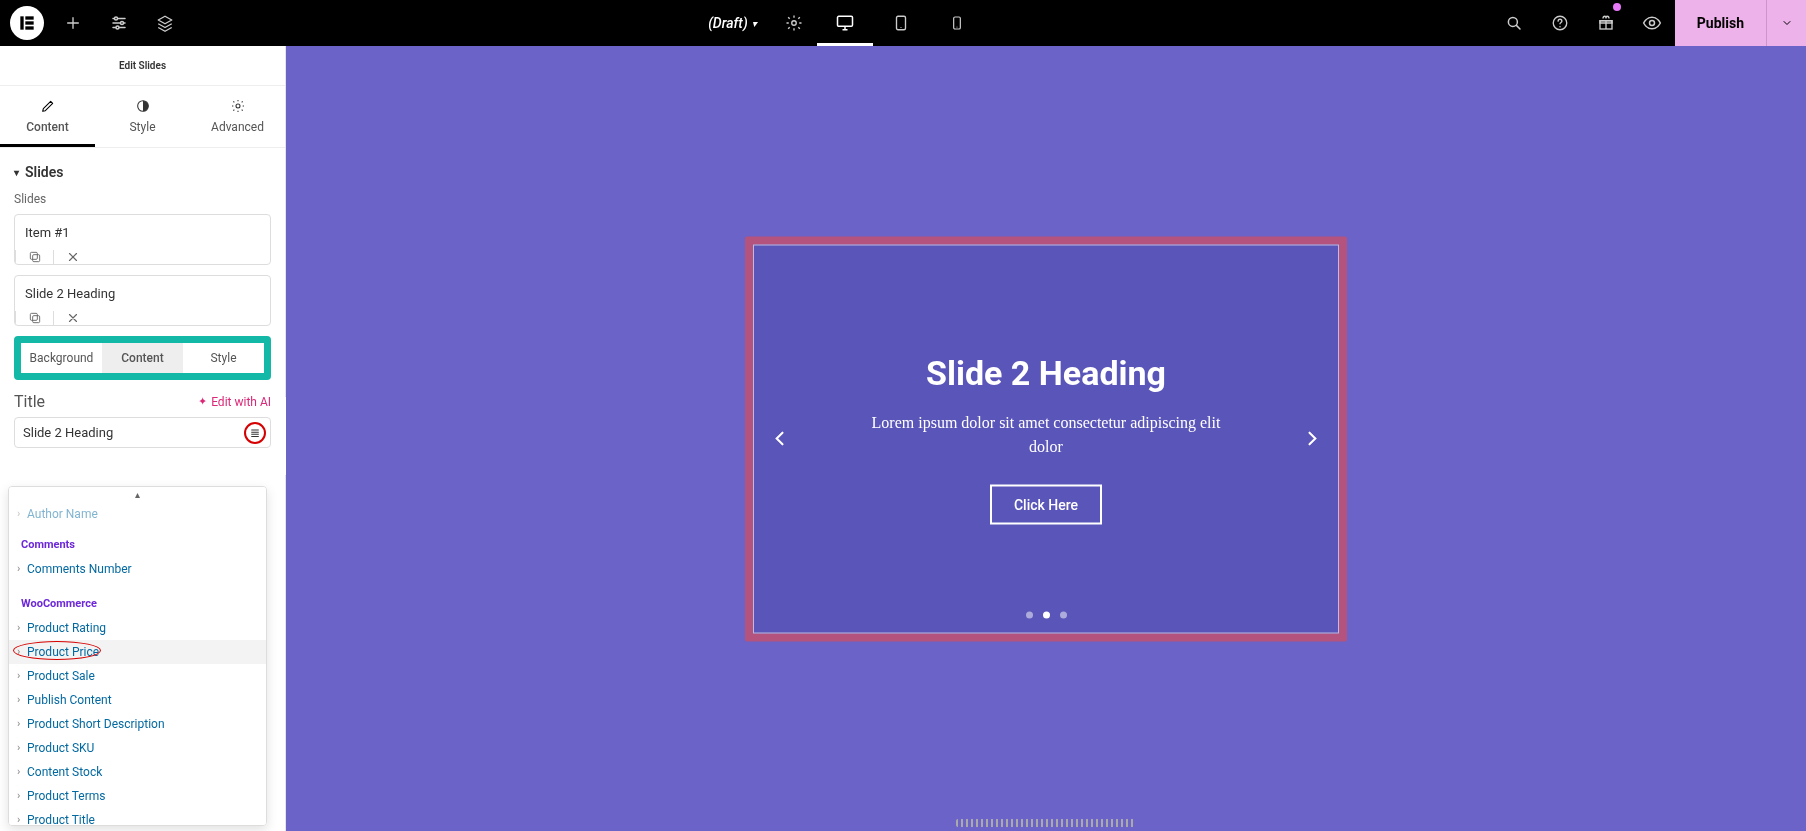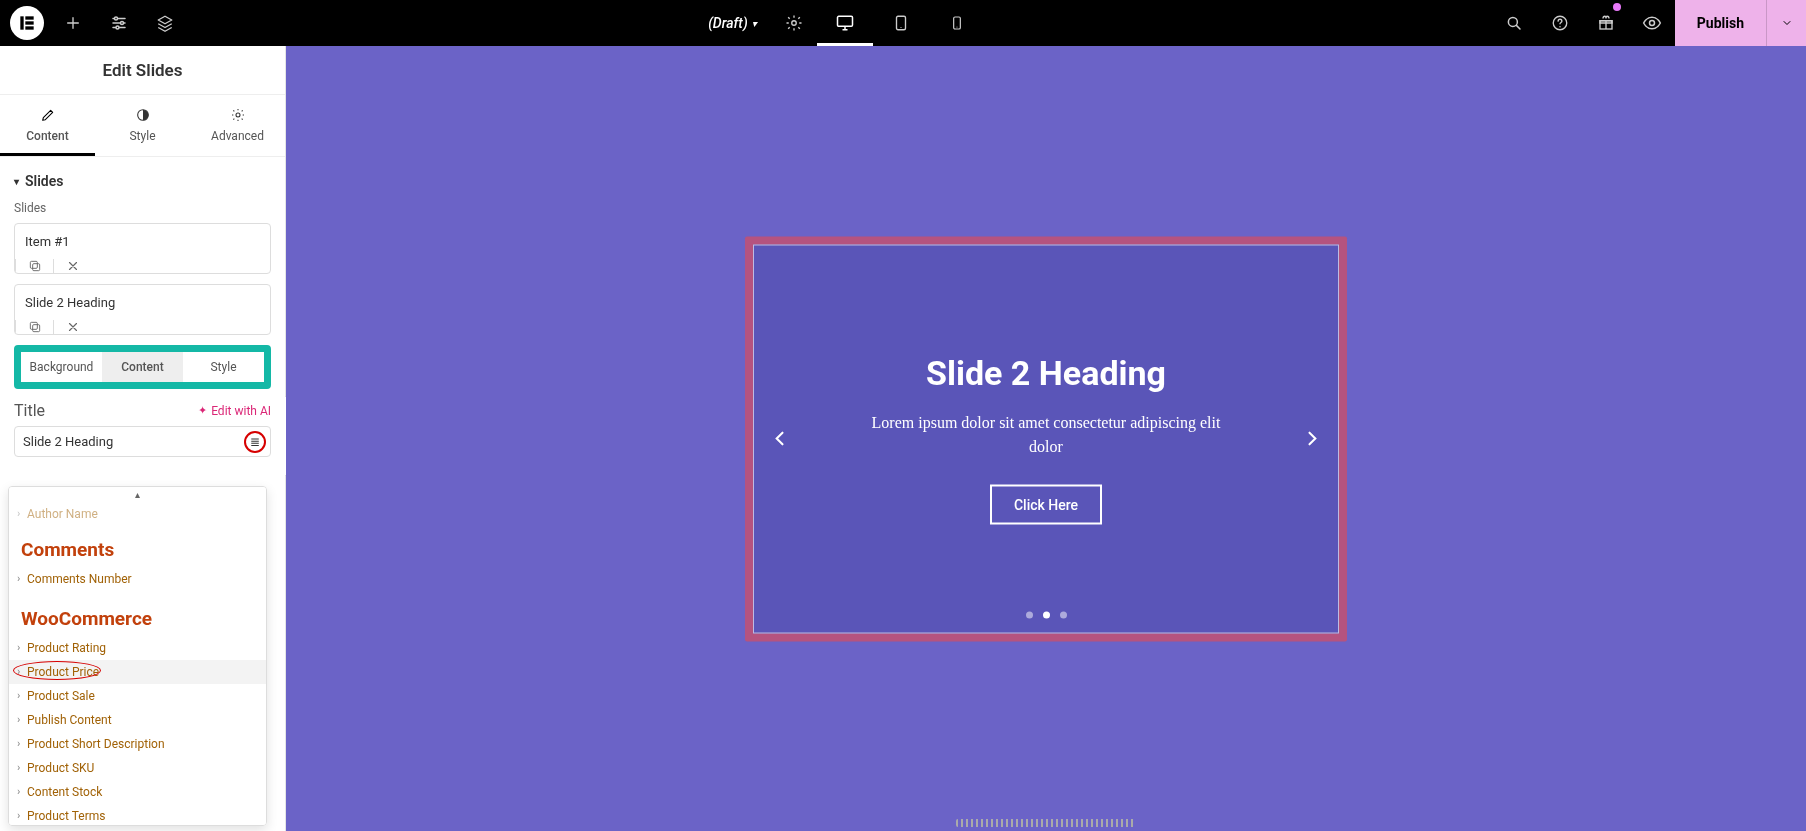--- a/index.html
+++ b/index.html
@@ -25,21 +25,21 @@
   .gift-wrap { position:relative; }
   .gift-dot { position:absolute; top:8px; right:8px; width:8px; height:8px; border-radius:50%; background:#e879f9; }
   .publish-btn { background:#eeb2ea; color:#000; font-weight:700; height:58px; padding: 0 22px; font-size:14px; display:flex; align-items:center; cursor:pointer;}
   .publish-caret { background:#eeb2ea; width:40px; height:46px; display:flex; align-items:center; justify-content:center; border-left:1px solid rgba(0,0,0,0.15); cursor:pointer;}
 
   
   .workspace { display:flex; height: calc(100% - 46px); }
 
   
   .panel { width: 286px; background:#fff; border-right:1px solid #e5e5e5; display:flex; flex-direction:column; font-size:13px; color:#333; position:relative;}
-  .panel-title { text-align:center; font-weight:600; font-size:17px; padding:14px 0; border-bottom:1px solid #eee; }
+  .panel-title { text-align:center; font-weight:600; font-size:10px; padding:14px 0; border-bottom:1px solid #eee; }
   .panel-tabs { display:flex; border-bottom:1px solid #eee; }
   .panel-tab { flex:1; text-align:center; padding:12px 0 10px; font-size:12px; color:#555; cursor:pointer; }
   .panel-tab .ticon { display:block; margin:0 auto 6px; width:16px; height:16px; color:#333; }
   .panel-tab.active { border-bottom:3px solid #000; font-weight:500; }
   .panel-body { padding: 0 14px 14px; overflow:visible; }
   .section-head { display:flex; align-items:center; gap:6px; padding:16px 0 12px; font-weight:600; font-size:14px; }
   .section-head .caret { font-size:10px; }
   .field-label { font-size:12px; color:#666; padding-bottom:8px; }
   .repeater-item { display:flex; border:1px solid #ddd; border-radius:4px; margin-bottom:10px; overflow:hidden;flex-direction:column; }
   .repeater-title { flex:1; padding:10px 10px; font-size:13px; color:#333; }
@@ -58,22 +58,22 @@
   .title-input-wrap { position:relative; }
   .title-input { width:100%; border:1px solid #ddd; border-radius:4px; padding:7px 34px 7px 8px; font-size:13px; color:#333; }
   .dyn-btn { position:absolute; right:5px; top:50%; transform:translateY(-50%); width:22px; height:22px; border-radius:50%; border:2px solid #d60000; display:flex; align-items:center; justify-content:center; cursor:pointer; background:#fff;}
   .dyn-btn .stack { font-size:12px; line-height:1; }
 
   
   .dd { position:absolute; left:8px; right:18px; top:440px; background:#fff; border:1px solid #ddd; border-radius:4px; box-shadow:0 4px 12px rgba(0,0,0,0.12); max-height: 340px; overflow:auto; z-index:50; }
   .dd::-webkit-scrollbar { width:6px; }
   .dd::-webkit-scrollbar-thumb { background:#ccc; border-radius:3px;}
   .dd-group { padding:4px 0; }
-  .dd-group-title { font-weight:700; font-size:19px; padding:8px 12px 6px; color:#c2410c; }
-  .dd-item { font-size:12px; color:#a16207; padding:5px 12px 5px 18px; cursor:pointer; position:relative;}
+  .dd-group-title { font-weight:700; font-size:11px; padding:8px 12px 6px; color:#6d28d9; }
+  .dd-item { font-size:12px; color:#0369a1; padding:5px 12px 5px 18px; cursor:pointer; position:relative;}
   .dd-item::before { content:"›"; position:absolute; left:8px; top:5px; color:#888; font-size:11px;}
   .dd-item:hover, .dd-item.hl { background:#f3f3f3; }
   .dd-item.circled::after { content:""; position:absolute; left:4px; top:1px; width:86px; height:17px; border:1.5px solid #d60000; border-radius:50%; pointer-events:none;}
   .dd-scroll-up { text-align:center; font-size:10px; color:#666; padding:2px 0;}
 
   
   .collapse-handle { position:absolute; right:-14px; top:350px; width:14px; height:80px; background:#fff; border:1px solid #ddd; border-left:none; border-radius:0 4px 4px 0; display:flex; align-items:center; justify-content:center; cursor:pointer; font-size:10px; color:#666;}
 
   
   .canvas { flex:1; background:#6b63c7; position:relative; overflow:hidden; }

